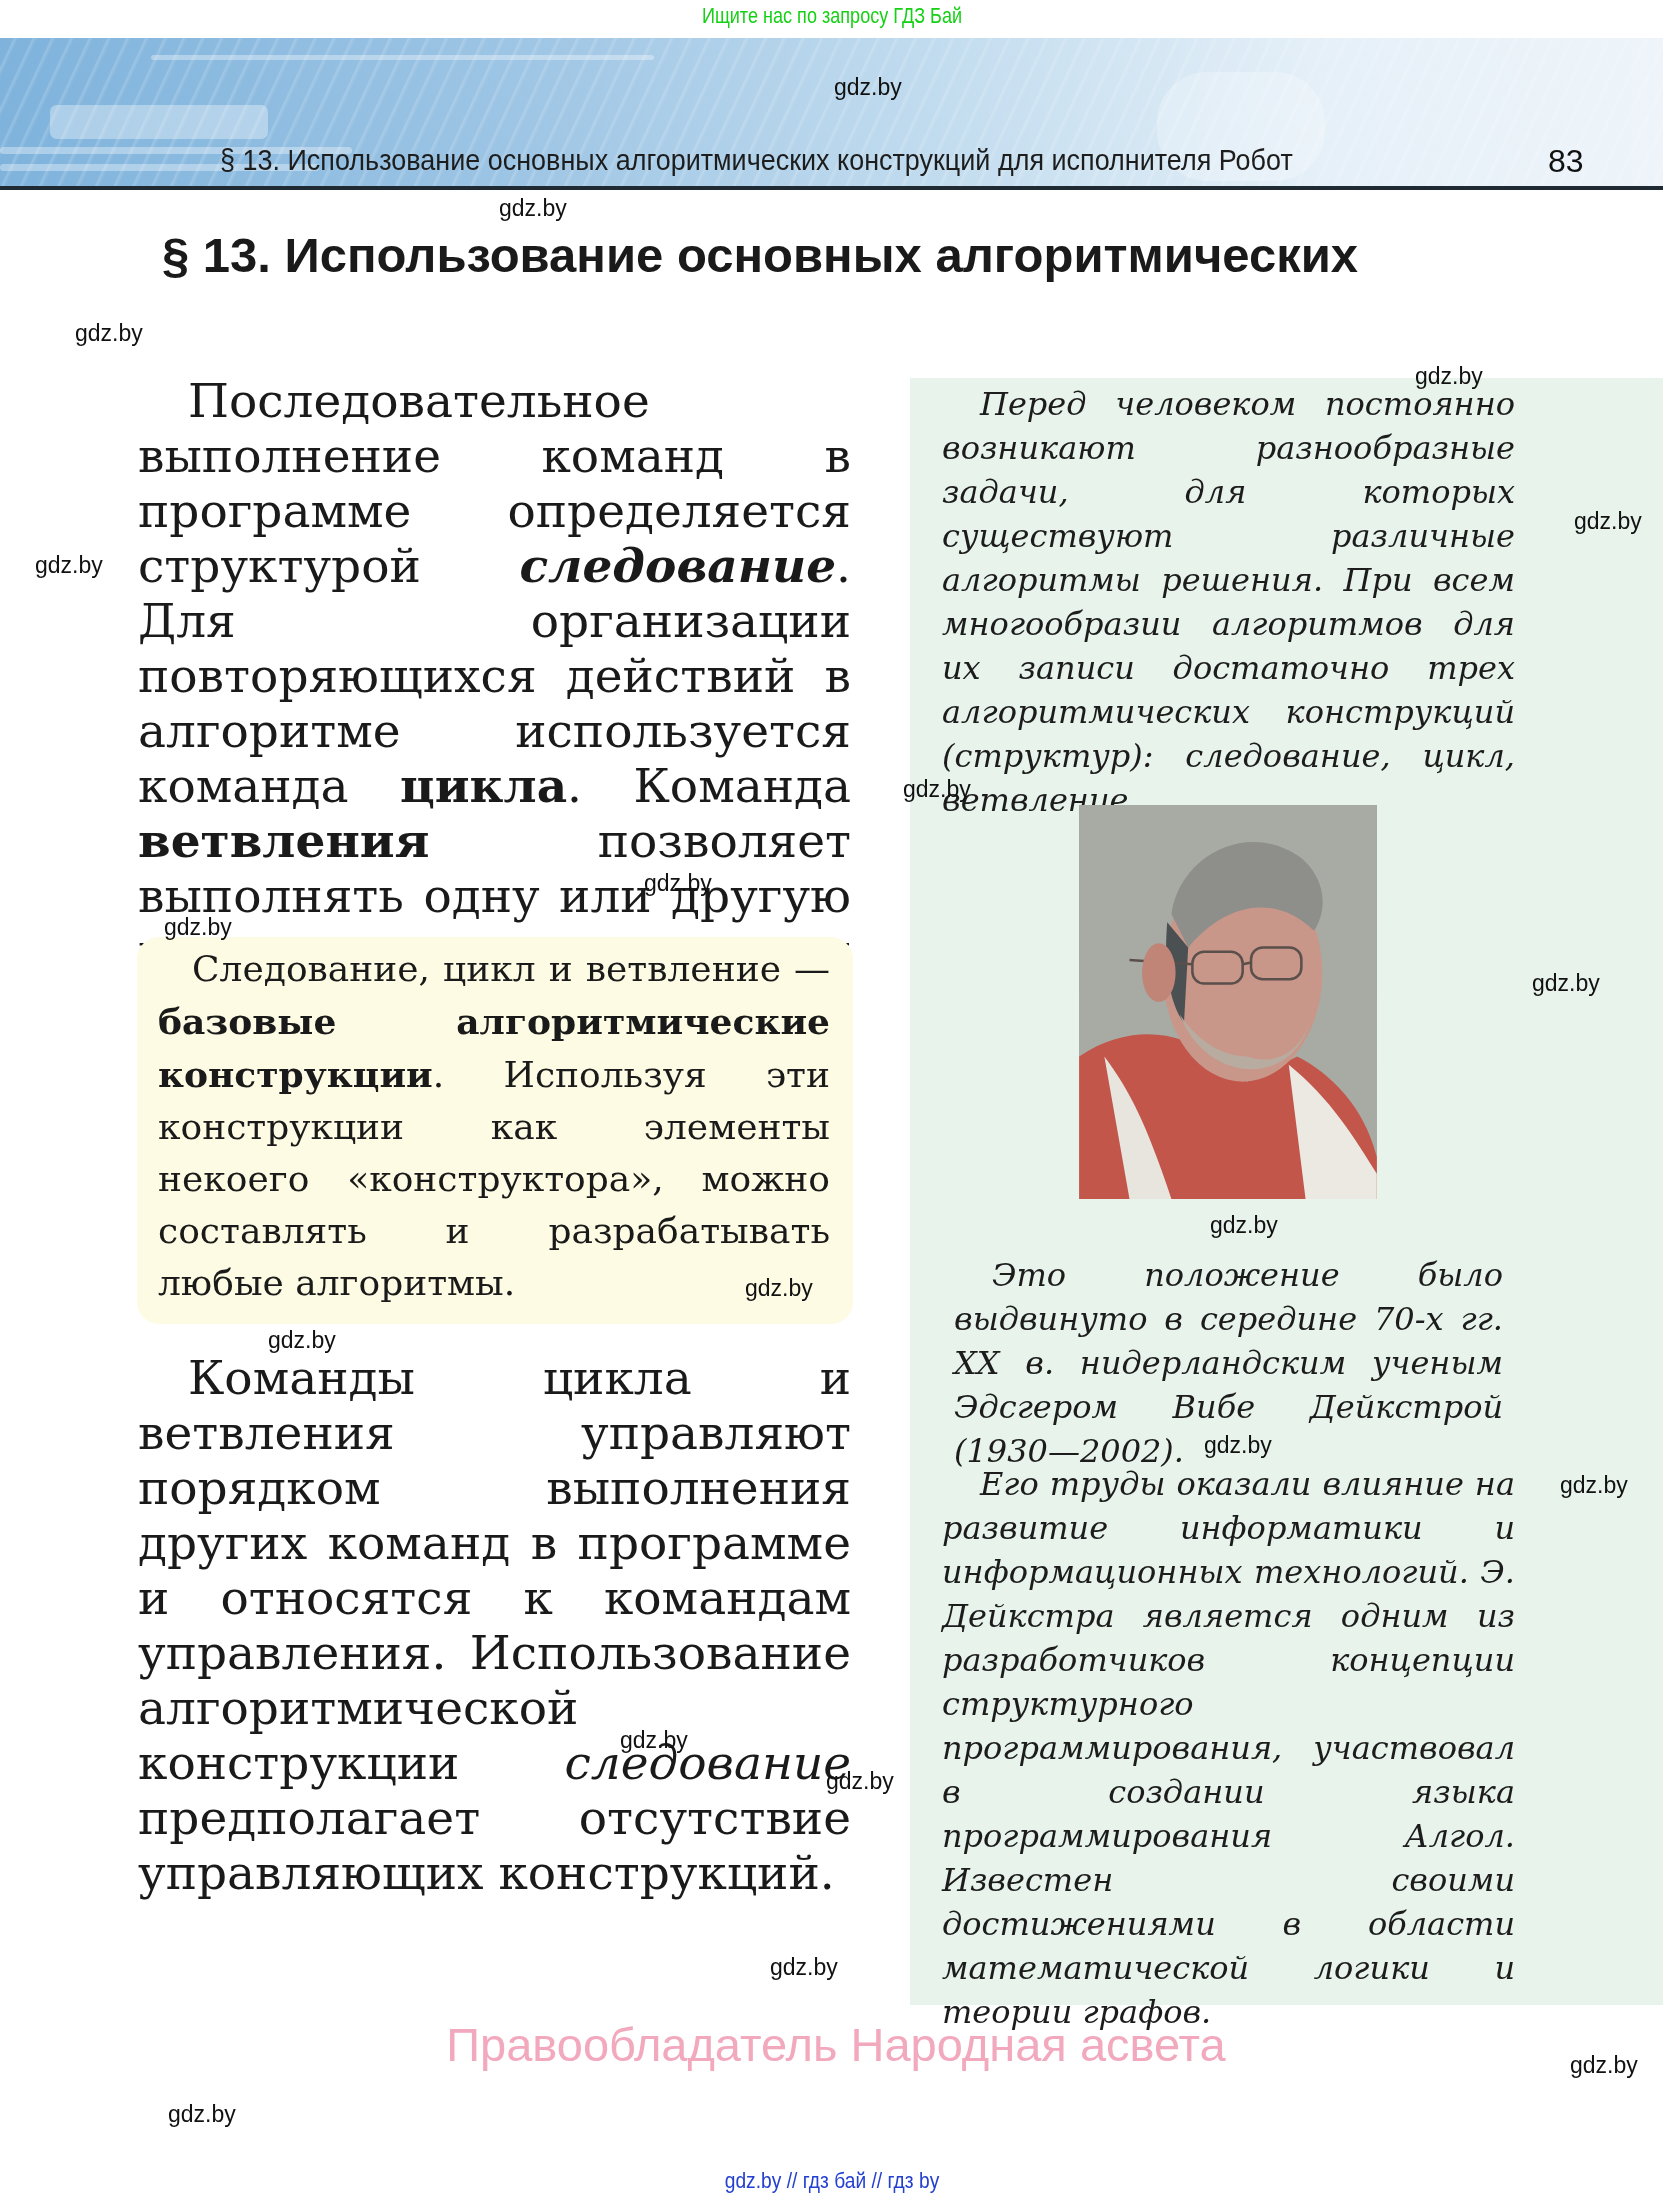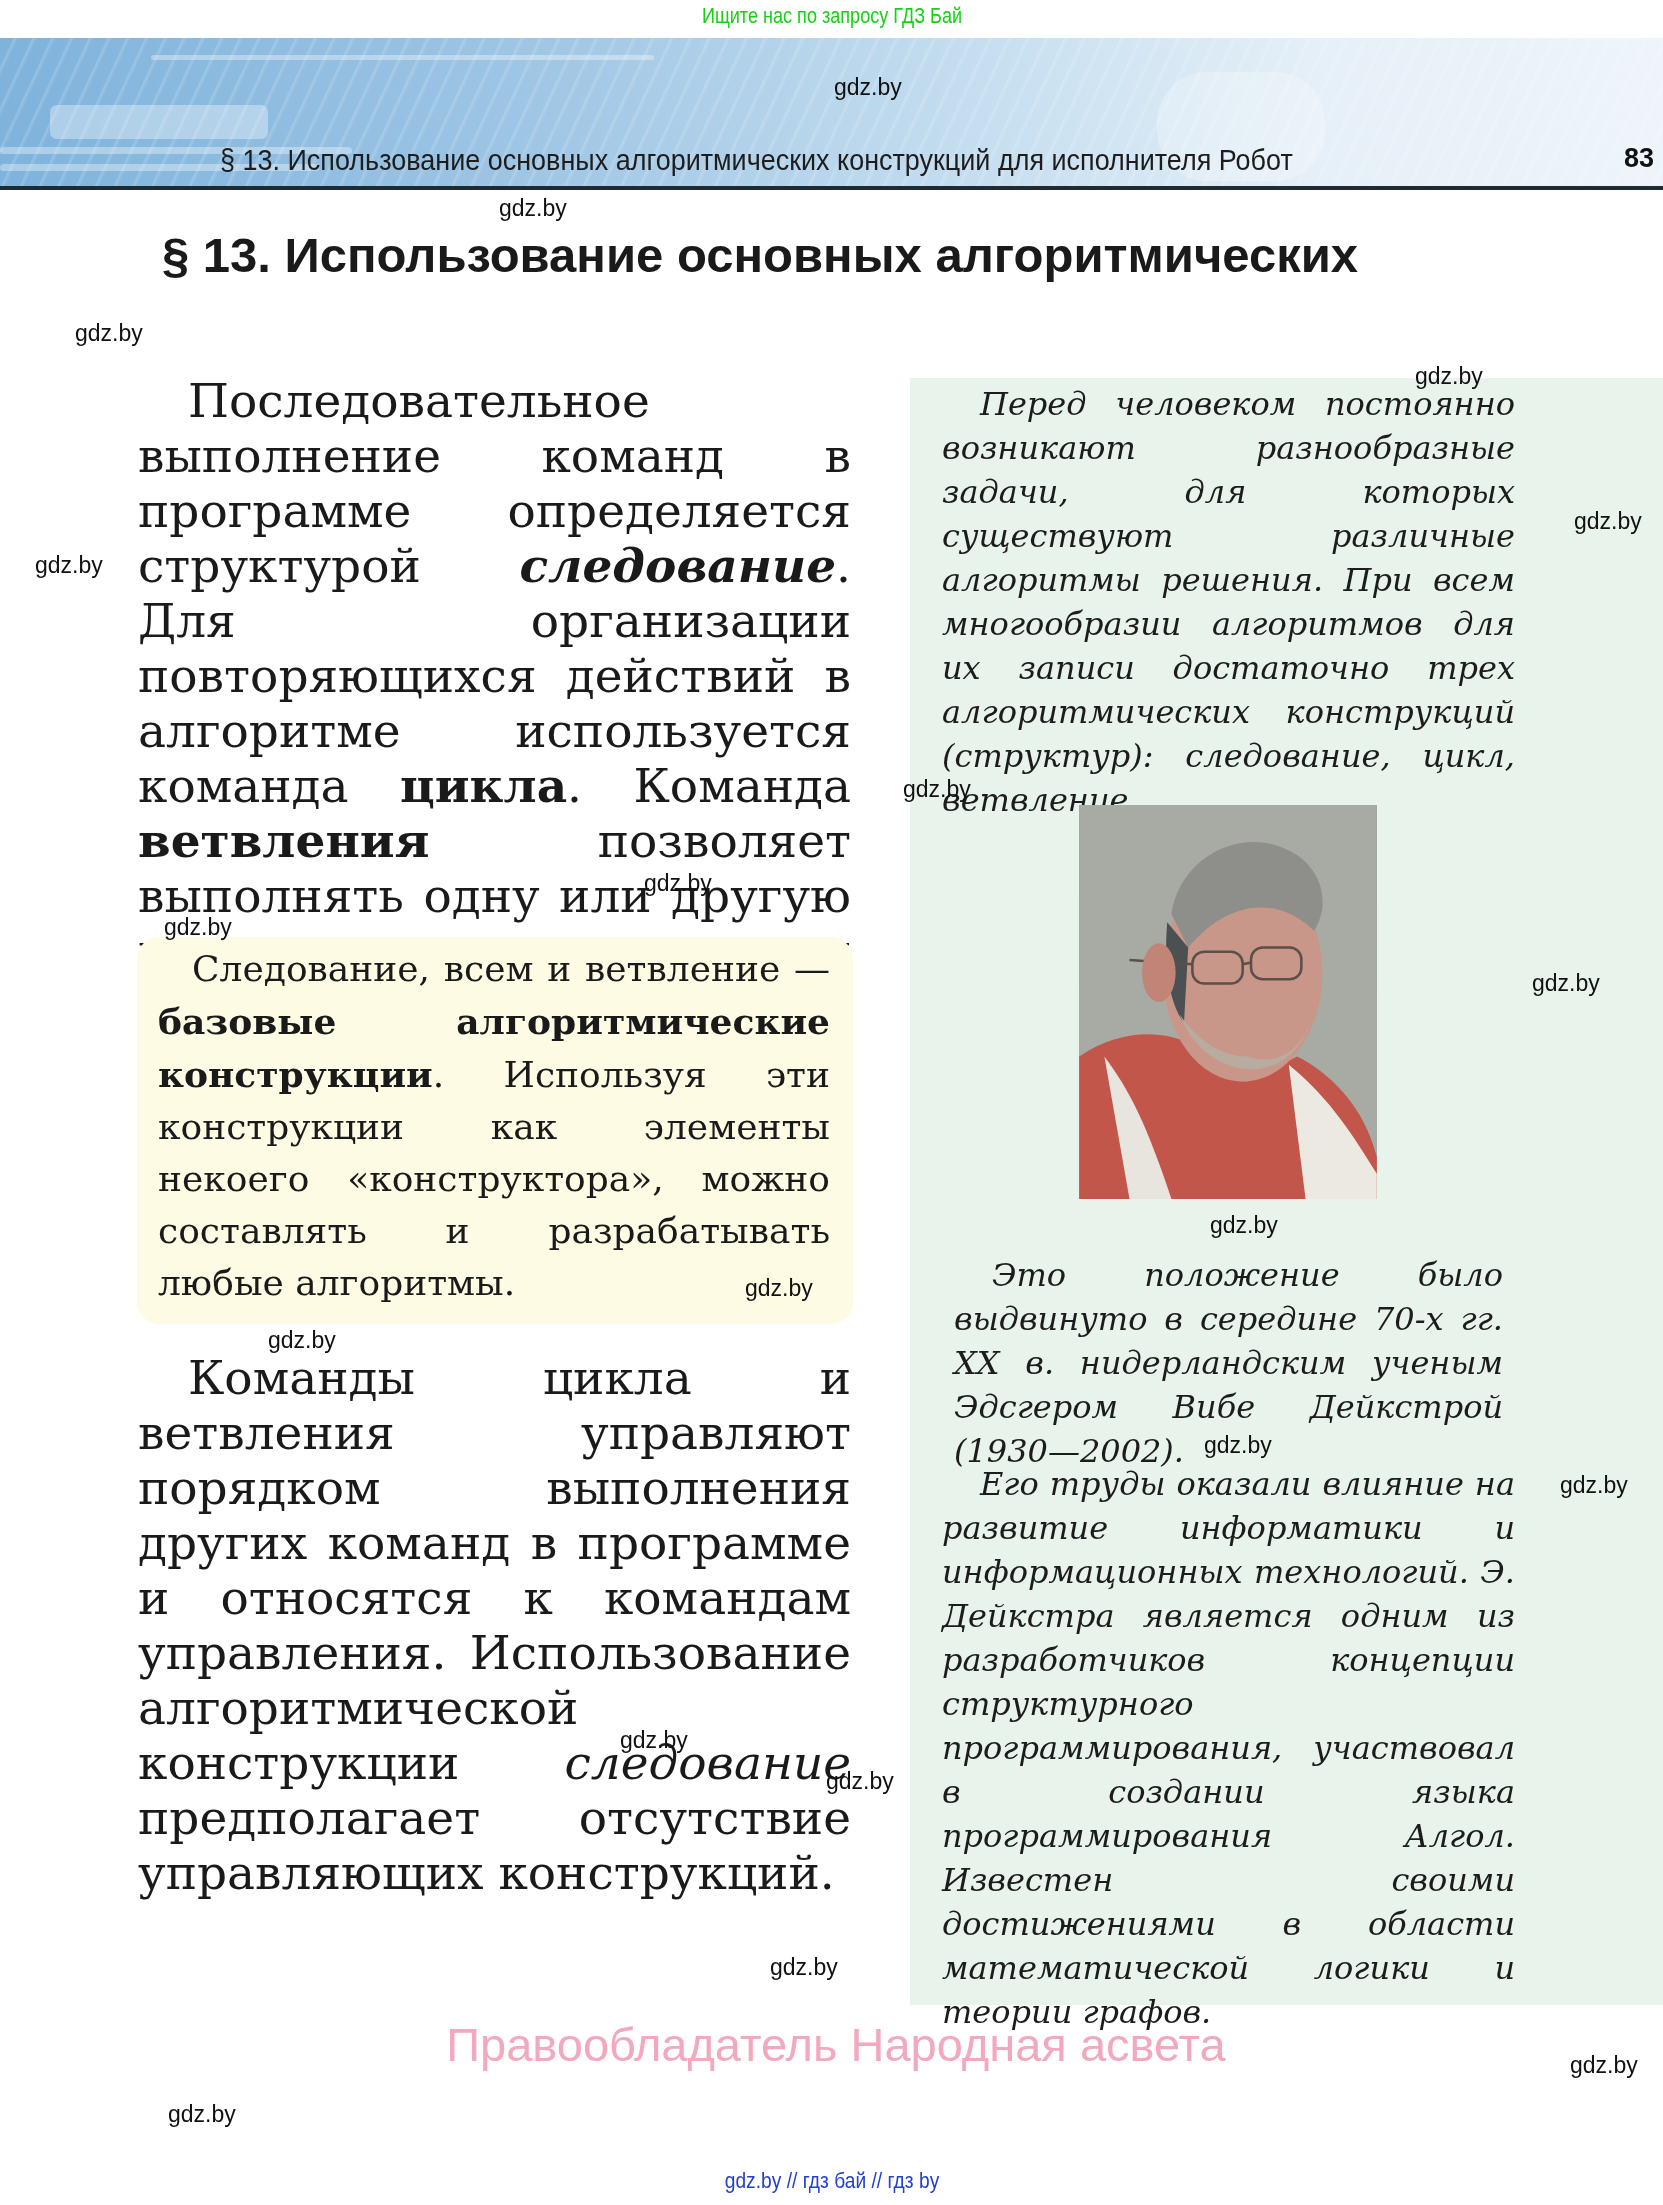--- a/index.html
+++ b/index.html
@@ -6,21 +6,21 @@
   body { width:1664px; height:2205px; position:relative; background:#ffffff; overflow:hidden; font-family:"DejaVu Serif", serif; color:#1a1a1a; }
   .abs { position:absolute; }
   .top-link { top:3.4px; left:0; width:1664px; text-align:center; font-family:"Liberation Sans", sans-serif; font-size:22.6px; color:#16d016; transform:scaleX(0.8); }
   .header-band { left:0; top:38px; width:1664px; height:148px;
     background:
       repeating-linear-gradient(115deg, rgba(255,255,255,0.0) 0px, rgba(255,255,255,0.0) 11.7px, rgba(255,255,255,0.18) 13.4px, rgba(255,255,255,0.0) 17px),
       linear-gradient(90deg, #7fb3dc 0%, #9cc4e4 30%, #c7dff0 60%, #e6f0f8 80%, #eef4fa 100%);
     border-bottom:4.2px solid #1f2a33; }
   .header-band .trace { position:absolute; background:rgba(255,255,255,0.35); border-radius:6.7px; }
   .running-head { font-family:"Liberation Sans", sans-serif; font-size:29px; color:#1d1d1d; top:144px; left:220px; white-space:nowrap; transform-origin:left top; transform:scaleX(0.93); }
-  .page-num { font-family:"Liberation Sans", sans-serif; font-weight:bold; font-size:27px; color:#111; top:143px; left:1624px; }
+  .page-num { font-family:"Liberation Sans", sans-serif; font-weight:normal; font-size:32px; color:#111; top:143px; left:1548px; }
   .wm { font-family:"Liberation Sans", sans-serif; font-size:23px; color:#111; white-space:nowrap; }
   .title { left:0; width:1488px; text-align:center; font-family:"Liberation Sans", sans-serif; font-weight:bold; font-size:49px; color:#1a1a1a; line-height:60px; top:225px;margin-left:16px; }
   .col { font-size:47px; line-height:55px; text-align:justify; }
   .col p { margin:0; }
   .ind { text-indent:50px; }
   .left-col { left:138px; top:373px; width:713px; }
   .yellow-box { left:137px; top:937px; width:716px; height:387px; background:#fdfbe3; border-radius:22px; }
   .yellow-text { left:158px; top:943px; width:672px; font-size:36px; line-height:52px; text-align:justify; }
   .left-col2 { left:138px; top:1350px; width:713px; }
   .green-panel { left:910px; top:378px; width:754px; height:1627px; background:#e8f3ec; }
@@ -54,21 +54,21 @@
 
 <div class="abs col left-col">
   <p class="ind">
     <span>Последовательное выполнение команд в программе определяется структурой </span><i>следование</i><span>. Для организации повторяющихся действий в алгоритме используется команда </span><b>цикла</b><span>. Команда </span><b>ветвления</b><span> позволяет выполнять одну или другую последовательность команд в зависимости от истинности условия.</span>
   </p>
 </div>
 
 <div class="abs yellow-box"></div>
 <div class="abs yellow-text">
   <p class="ind" style="margin:0;text-indent:34px;">
-    <span>Следование, всем и ветвление — </span><b>базовые алгоритмические конструкции</b><span>. Используя эти конструкции как элементы некоего «конструктора», можно составлять и разрабатывать любые алгоритмы.</span>
+    <span>Следование, цикл и ветвление — </span><b>базовые алгоритмические конструкции</b><span>. Используя эти конструкции как элементы некоего «конструктора», можно составлять и разрабатывать любые алгоритмы.</span>
   </p>
 </div>
 
 <div class="abs col left-col2">
   <p class="ind">
     <span>Команды цикла и ветвления управляют порядком выполнения других команд в программе и относятся к командам управления. Использование алгоритмической конструкции </span><i class="plain">следование</i><span> предполагает отсутствие управляющих конструкций.</span>
   </p>
 </div>
 
 <div class="abs green-panel"></div>

